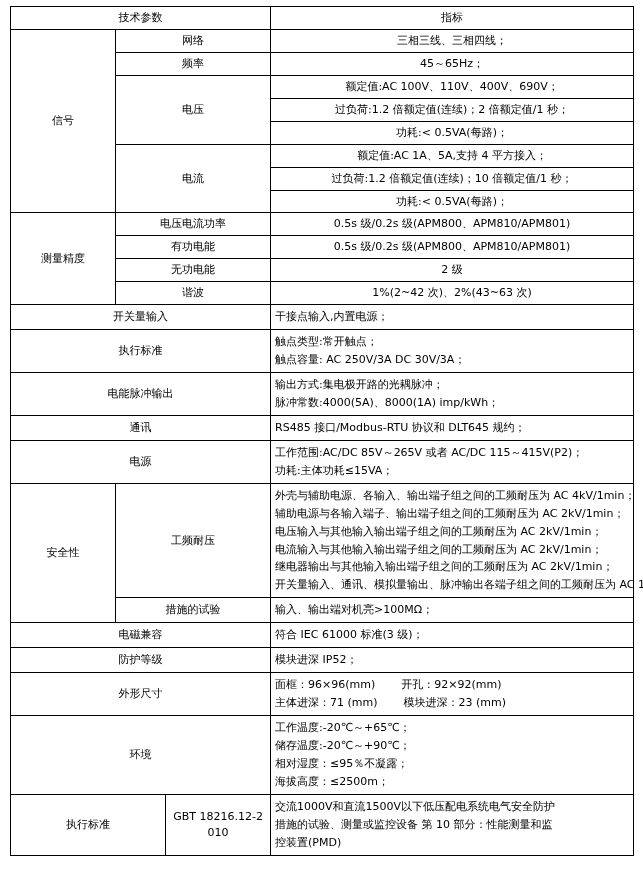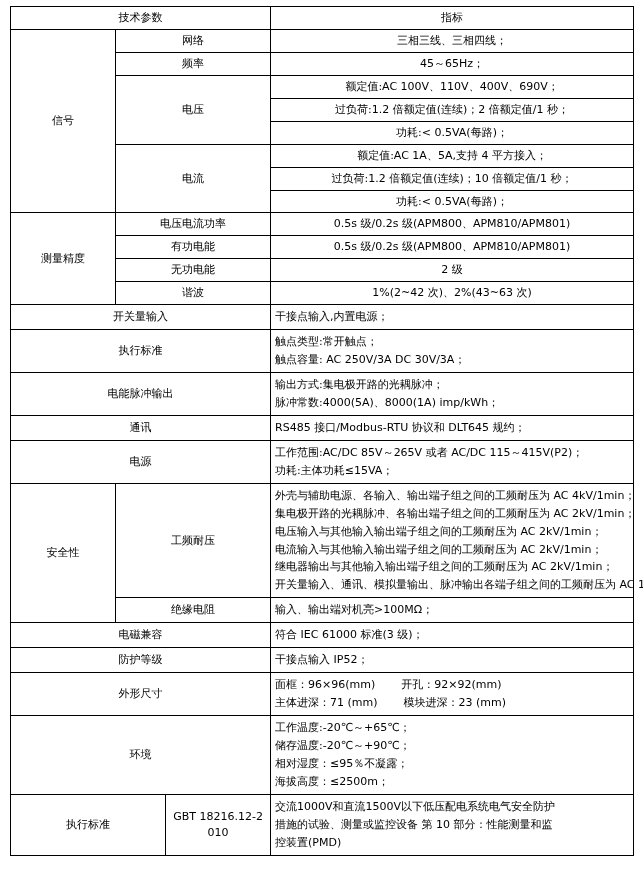--- a/index.html
+++ b/index.html
@@ -151,52 +151,52 @@
         </span>
       </td>
     </tr>
 
     <tr>
       <td class="ctr" rowspan="2">安全性</td>
       <td class="ctr" colspan="2">工频耐压</td>
       <td class="lft">
         <span class="cellcol sub-lines">
           <span class="ln">外壳与辅助电源、各输入、输出端子组之间的工频耐压为 AC 4kV/1min；</span>
-          <span class="ln">集电极开路的光耦脉冲、各输出端子组之间的工频耐压为 AC 2kV/1min；</span>
+          <span class="ln">辅助电源与各输入端子、输出端子组之间的工频耐压为 AC 2kV/1min；</span>
           <span class="ln">电压输入与其他输入输出端子组之间的工频耐压为 AC 2kV/1min；</span>
           <span class="ln">电流输入与其他输入输出端子组之间的工频耐压为 AC 2kV/1min；</span>
           <span class="ln">继电器输出与其他输入输出端子组之间的工频耐压为 AC 2kV/1min；</span>
           <span class="ln">开关量输入、通讯、模拟量输出、脉冲输出各端子组之间的工频耐压为 AC 1kV/1min；</span>
         </span>
       </td>
     </tr>
 
     <tr>
-      <td class="ctr" colspan="2">绝缘电阻</td>
+      <td class="ctr" colspan="2">措施的试验</td>
       <td class="lft">
         <span class="cellcol sub-lines">
           <span class="ln">输入、输出端对机亮&gt;100MΩ；</span>
         </span>
       </td>
     </tr>
 
     <tr>
       <td class="ctr" colspan="3">电磁兼容</td>
       <td class="lft">
         <span class="cellcol sub-lines">
           <span class="ln">符合 IEC 61000 标准(3 级)；</span>
         </span>
       </td>
     </tr>
 
     <tr>
       <td class="ctr" colspan="3">防护等级</td>
       <td class="lft">
         <span class="cellcol sub-lines">
-          <span class="ln">干接点输入 IP52；</span>
+          <span class="ln">模块进深 IP52；</span>
         </span>
       </td>
     </tr>
 
     <tr>
       <td class="ctr" colspan="3">外形尺寸</td>
       <td class="lft">
         <span class="cellcol sub-lines">
           <span class="ln two-col-line">
             <span>面框：96×96(mm)</span>

